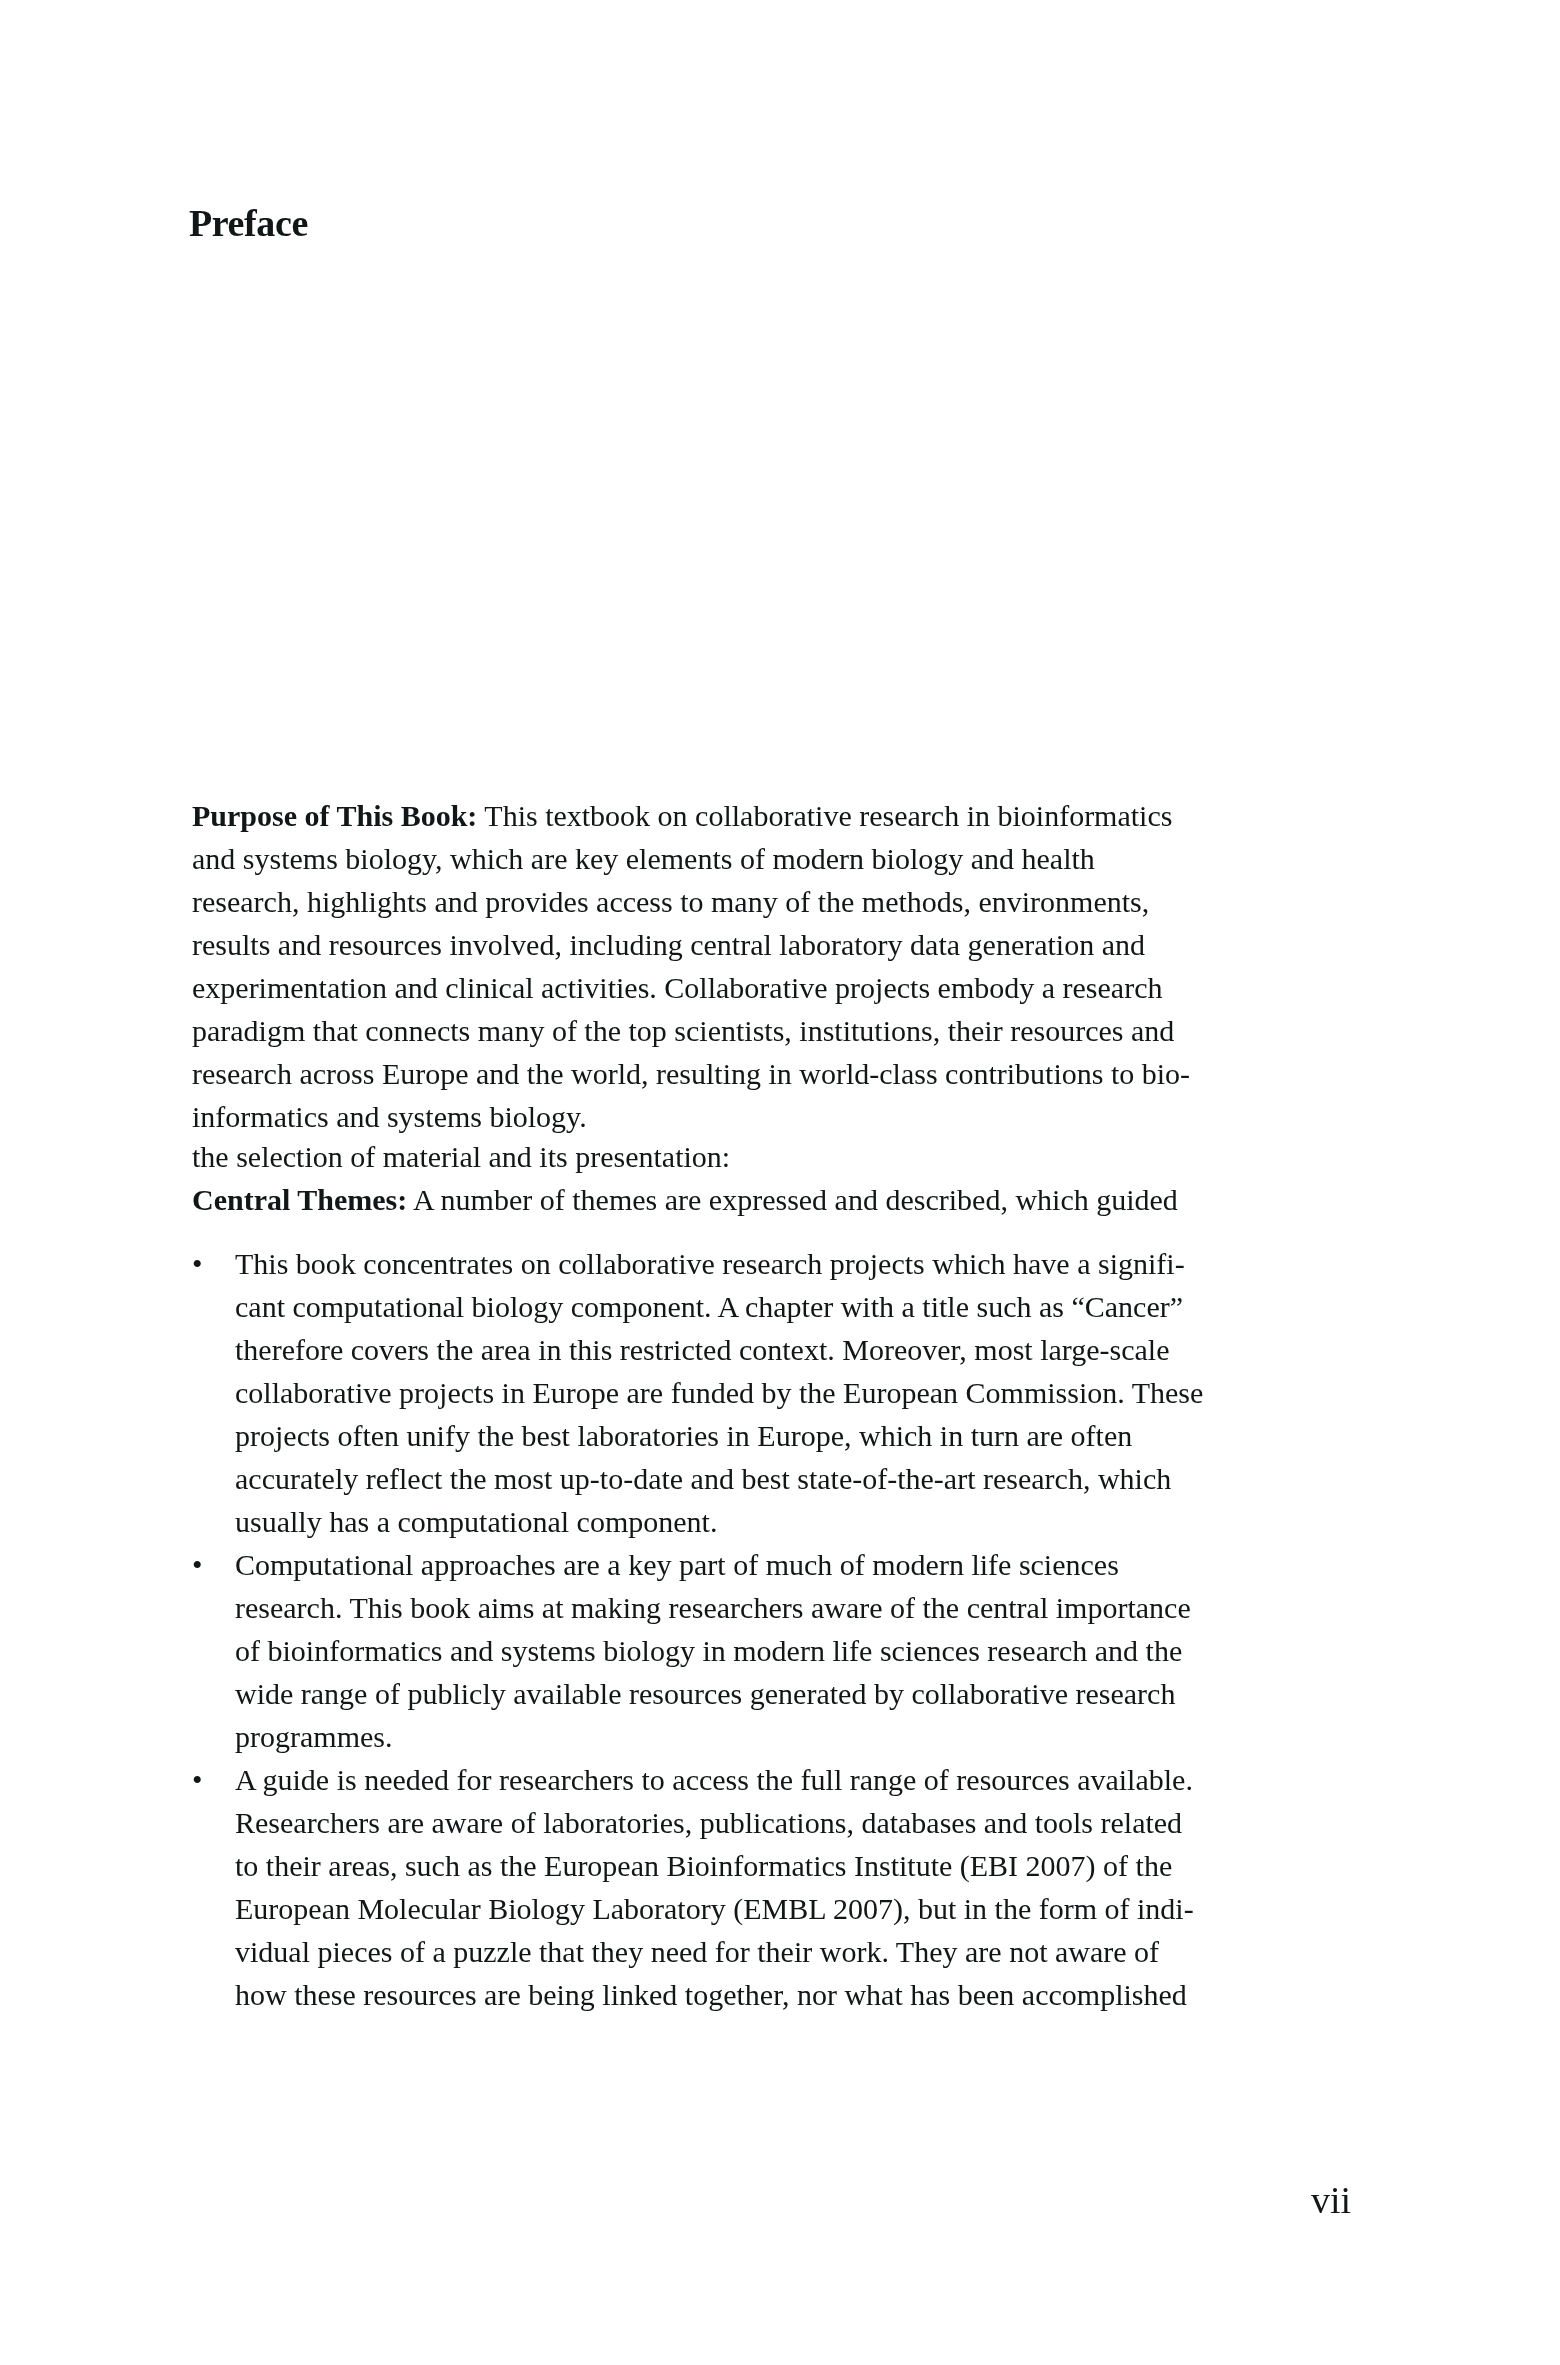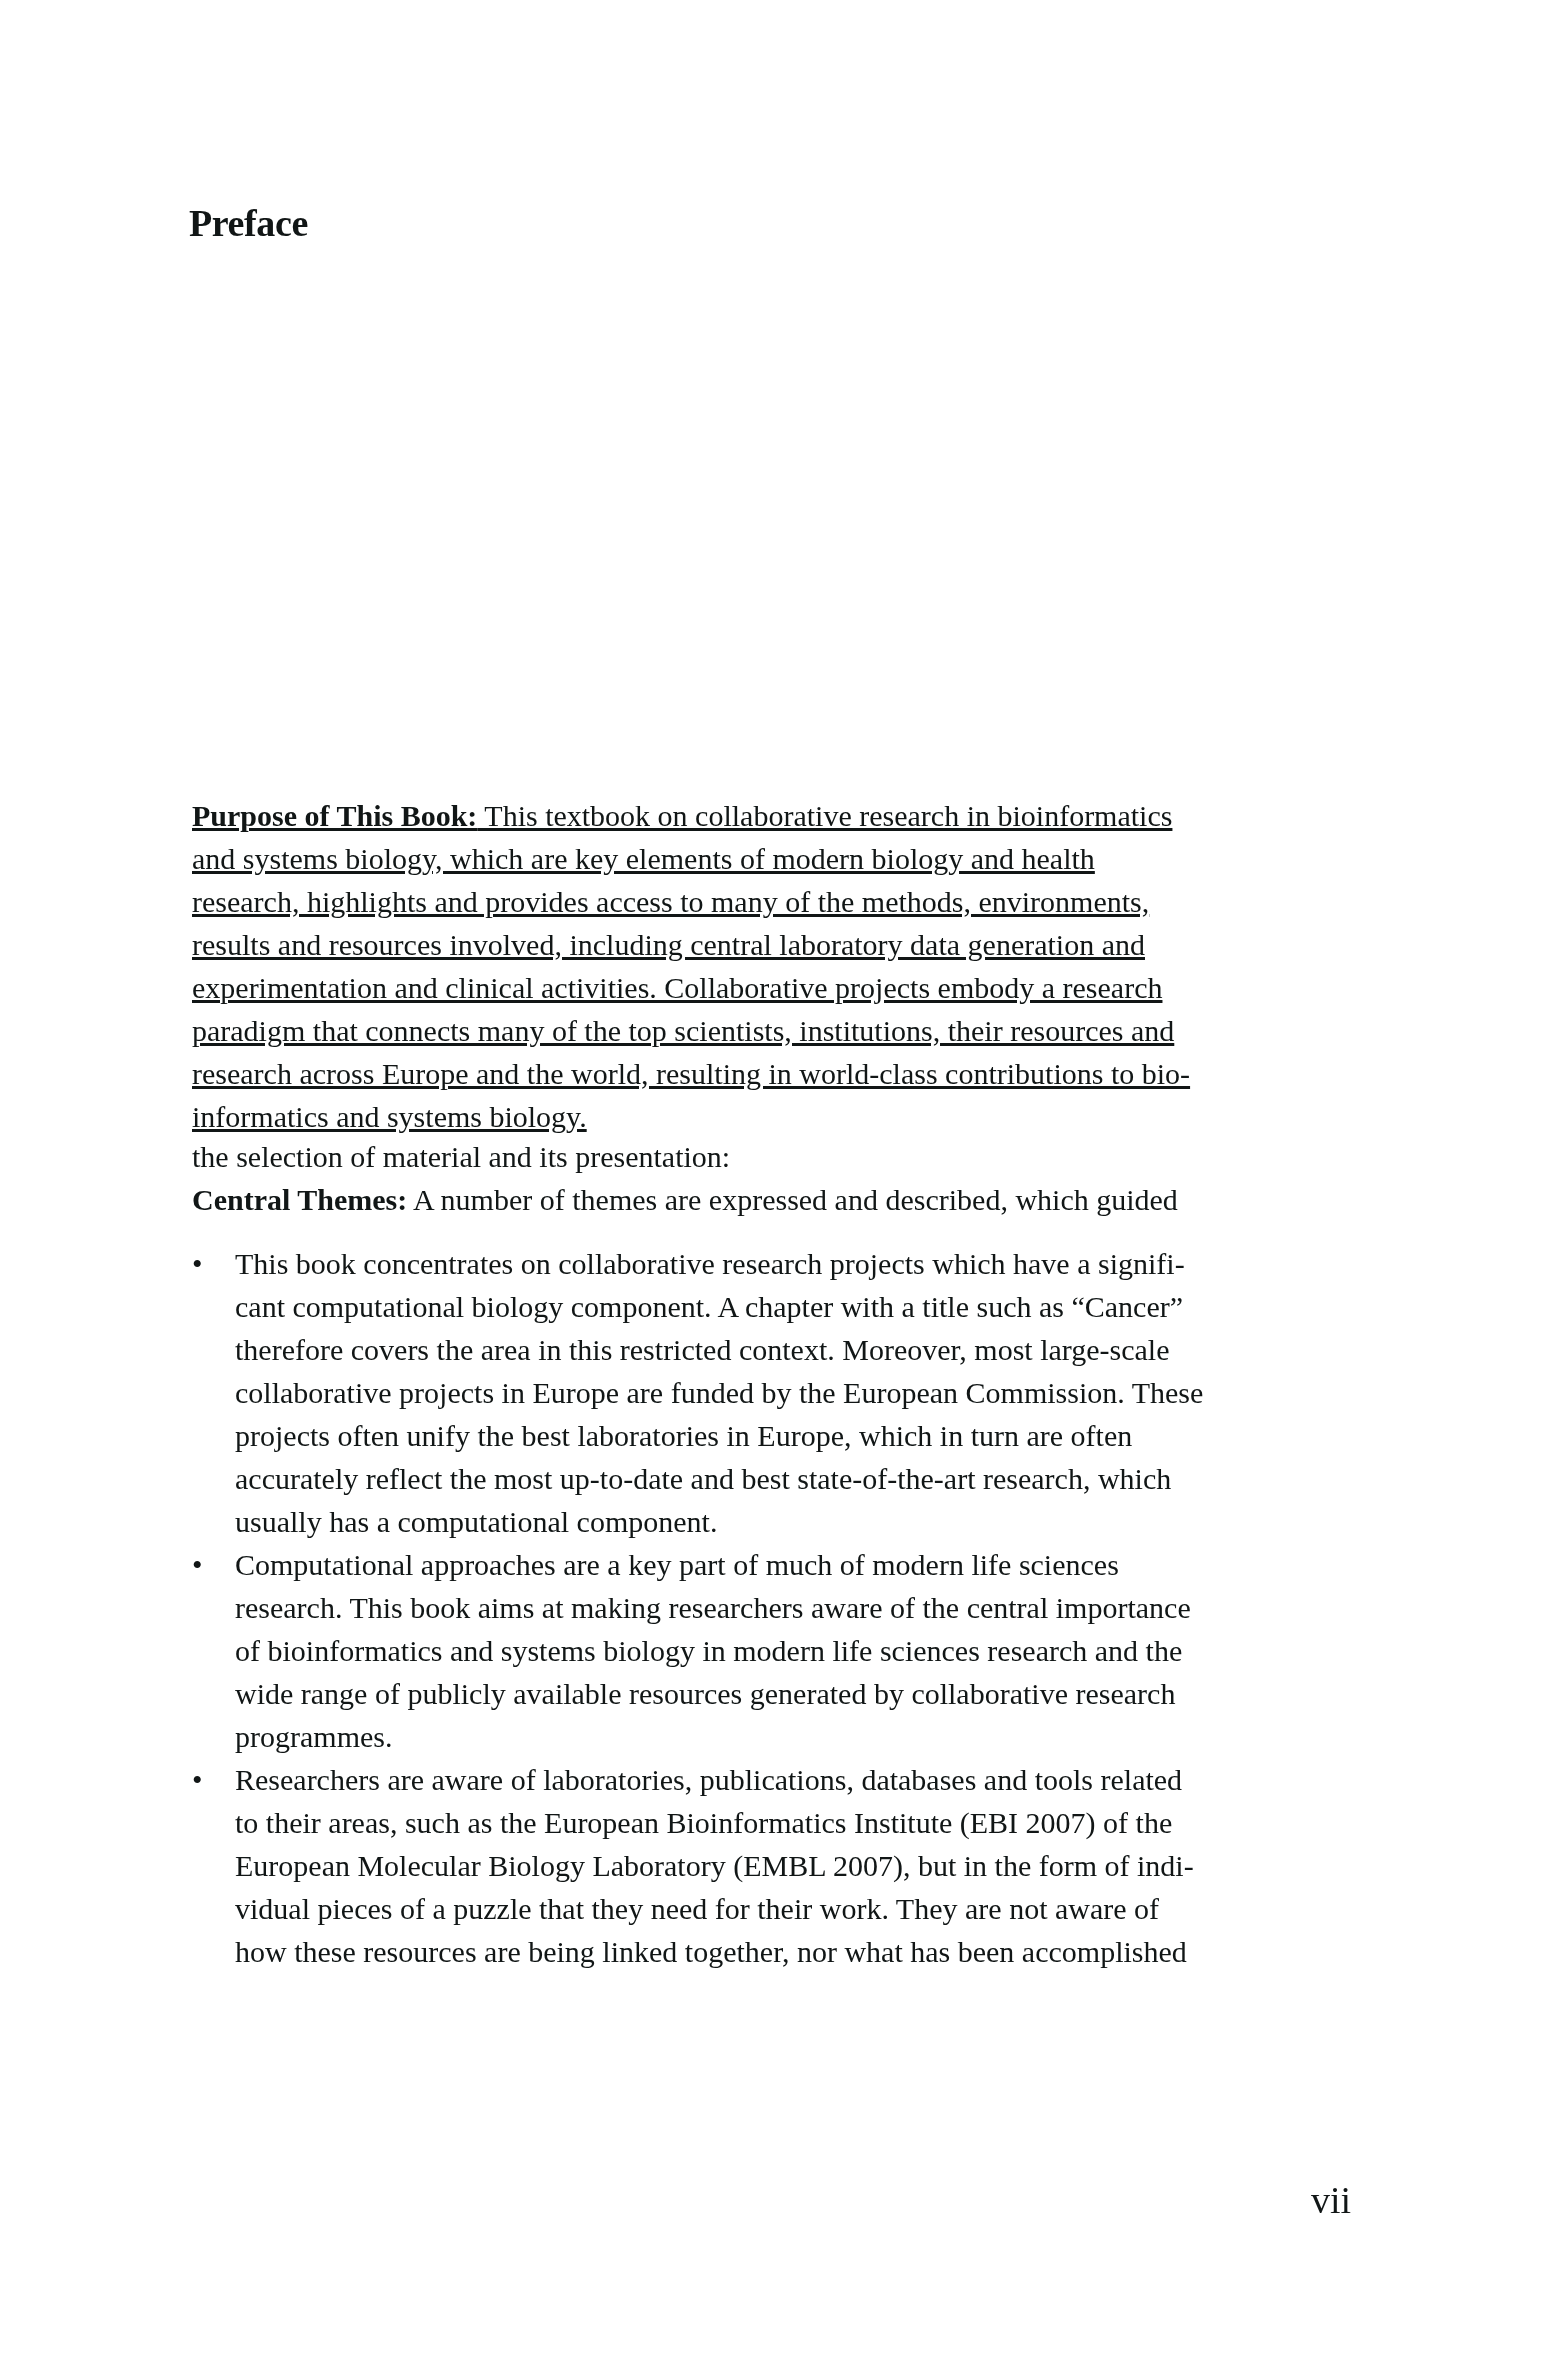--- a/index.html
+++ b/index.html
@@ -15,21 +15,21 @@
   }
   .block { position: absolute; left: 192px; width: 1176px; }
   .line {
     display: block; height: 43px; line-height: 43px;
     font-size: 30px; white-space: nowrap;
     text-align: justify; text-align-last: justify;
     overflow: visible;
   }
   .line.last { text-align-last: left; }
   .lead { font-weight: bold; }
-  #para1 { top: 794px; text-decoration: underline; }
+  #para1 { top: 794px; }
   #para2 { top: 1135px; }
   #list { top: 1242px; left: 192px; width: 1176px; }
   .item { position: relative; padding-left: 43px; }
   .bullet {
     position: absolute; left: 0; top: 0; width: 12px; height: 43px;
     line-height: 43px; font-size: 30px;
   }
   .pagenum {
     position: absolute; right: 209px; top: 2183px;
     font-size: 38px; line-height: 34px;
@@ -70,20 +70,21 @@
   <div class="item">
     <span class="bullet">•</span>
     <span class="line" style="word-spacing: 0px; text-align: left; text-align-last: left;">Computational approaches are a key part of much of modern life sciences</span>
     <span class="line" style="word-spacing: 0px; text-align: left; text-align-last: left;">research. This book aims at making researchers aware of the central importance</span>
     <span class="line" style="word-spacing: 0px; text-align: left; text-align-last: left;">of bioinformatics and systems biology in modern life sciences research and the</span>
     <span class="line" style="word-spacing: 0px; text-align: left; text-align-last: left;">wide range of publicly available resources generated by collaborative research</span>
     <span class="line last">programmes.</span>
   </div>
   <div class="item">
     <span class="bullet">•</span>
+    <span class="line" style="word-spacing: 0px; text-align: left; text-align-last: left;">A guide is needed for researchers to access the full range of resources available.</span>
     <span class="line" style="word-spacing: 0px; text-align: left; text-align-last: left;">Researchers are aware of laboratories, publications, databases and tools related</span>
     <span class="line" style="word-spacing: 0px; text-align: right; text-align-last: left;">to their areas, such as the European Bioinformatics Institute (EBI 2007) of the</span>
     <span class="line" style="word-spacing: 0px; text-align: left; text-align-last: left;">European Molecular Biology Laboratory (EMBL 2007), but in the form of indi-</span>
     <span class="line" style="word-spacing: 0px; text-align: left; text-align-last: left;">vidual pieces of a puzzle that they need for their work. They are not aware of</span>
     <span class="line" style="word-spacing: 0px; text-align: left; text-align-last: left;">how these resources are being linked together, nor what has been accomplished</span>
   </div>
 </div>
 
 <div class="pagenum">vii</div>
 

